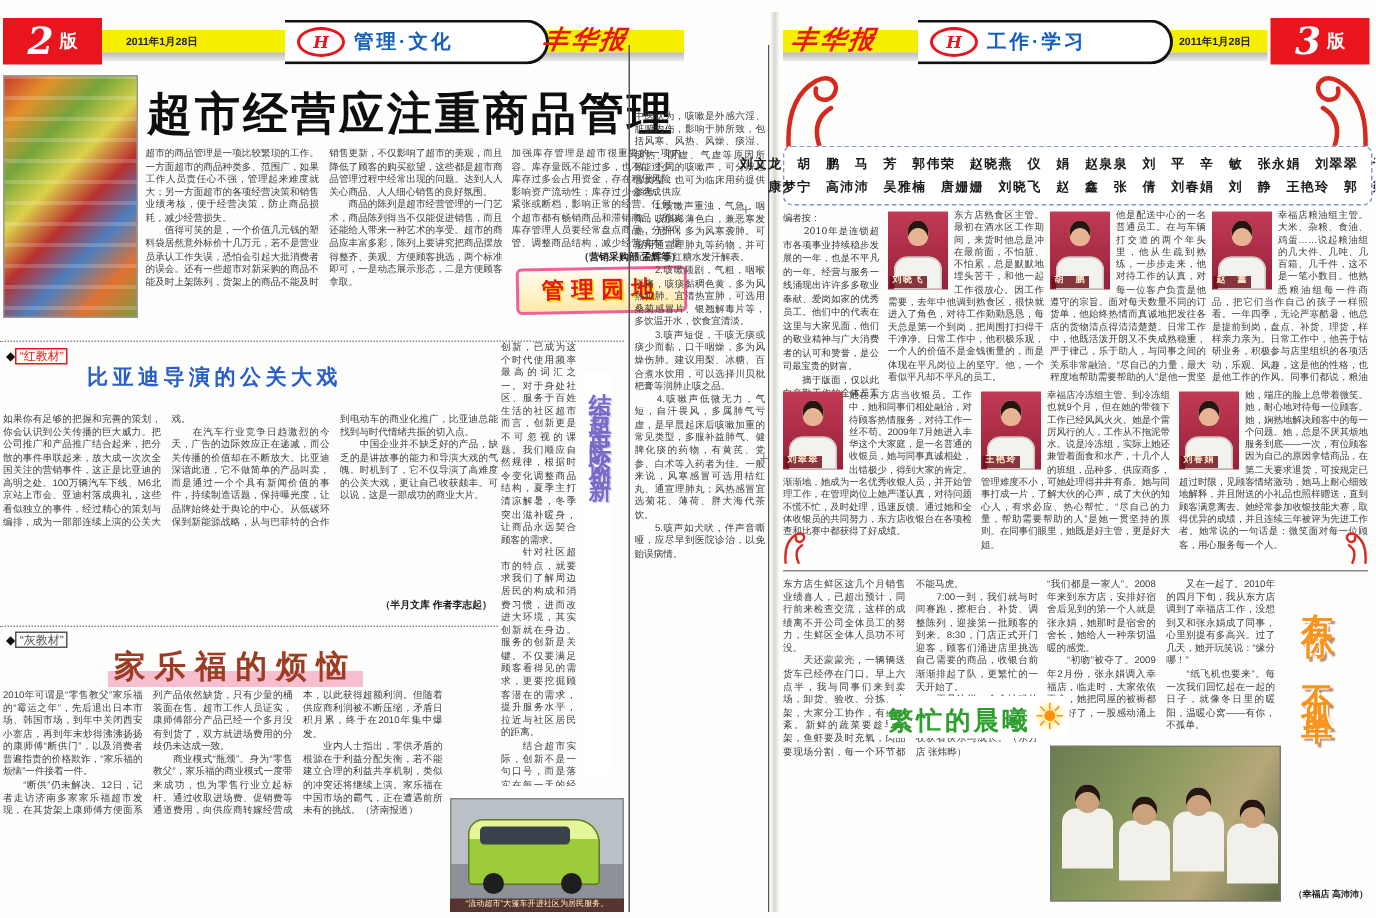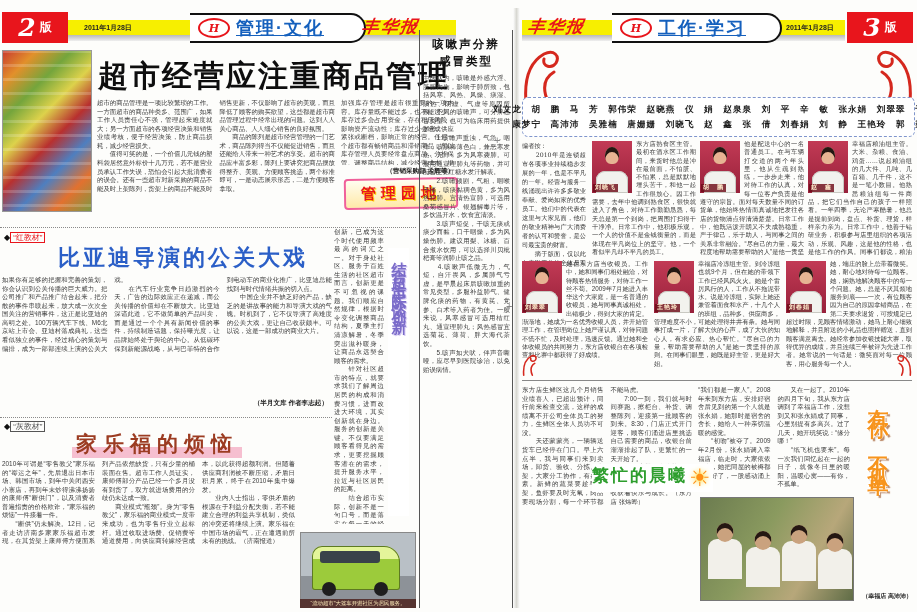--- a/index.html
+++ b/index.html
@@ -9,52 +9,52 @@
   
   .pagebox{background:#e8151c;color:#fff;display:flex;align-items:center;justify-content:center;
            font-family:"DejaVu Serif",serif;font-weight:bold;}
   .pagebox .num{font-size:25px;font-style:italic;line-height:1;}
   .pagebox .ban{font-size:12px;margin-left:4px;font-family:"Liberation Sans",sans-serif;}
   .ystrip{background:#f7ef00;}
   .gstrip{background:linear-gradient(180deg,#b9b9b9,#efefef);}
   .datetxt{font-size:7px;font-weight:bold;color:#222;}
   .tab{background:#fff;border:2px solid #111;border-left:none;border-radius:0 16px 16px 0;
        display:flex;align-items:center;gap:6px;padding-left:8px;}
-  .sectxt{color:#1560bd;font-weight:bold;font-size:18px;letter-spacing:2px;text-decoration:underline;}
+  .sectxt{color:#1560bd;font-weight:bold;font-size:13px;letter-spacing:2px;}
   .logo{width:28px;height:16px;border:2px solid #e8151c;border-radius:50%;display:flex;
         align-items:center;justify-content:center;color:#e8151c;font:bold italic 11px "DejaVu Serif",serif;}
   .mast{font:bold italic 17px "DejaVu Serif",serif;color:#e8151c;transform:skewX(-8deg);letter-spacing:2px;}
   
   .prose{font-size:6.4px;line-height:1.34;text-align:justify;color:#3b3b3b;overflow:hidden;
          white-space:pre-line;}
   .c2{column-count:2;column-gap:7px;}
   .c3{column-count:3;column-gap:7px;}
   .byl{font-weight:bold;font-size:6.6px;color:#1a1a1a;text-align:right;}
   .dot{border-top:1px dotted #8a8a8a;}
   .rule{background:#555;width:1px;}
   
   .h-main{font-size:30px;font-weight:bold;color:#0e0e0e;letter-spacing:2px;white-space:nowrap;}
-  .h-blue{font-size:22px;font-weight:bold;color:#2b5fc7;letter-spacing:3px;white-space:nowrap;}
+  .h-blue{font-size:14px;font-weight:bold;color:#2b5fc7;letter-spacing:3px;white-space:nowrap;}
   .h-brown{font-size:21px;font-weight:bold;color:#9c3c22;letter-spacing:6px;white-space:nowrap;
            background:linear-gradient(transparent 62%,#f6bfd0 62%);padding:0 4px;}
   .h-red3{font-size:26px;font-weight:bold;color:#d5281e;letter-spacing:1px;white-space:nowrap;text-align:center;}
   .tagbox{font-size:8px;font-weight:normal;}
   .tagbox .q{border:1px solid currentColor;padding:0 2px;}
   .badge{background:linear-gradient(180deg,#fffdf0,#ffe9a8);border:2px solid #f0609a;border-radius:4px;
          color:#e8151c;font-weight:bold;font-size:15px;letter-spacing:5px;display:flex;align-items:center;
          justify-content:center;text-shadow:1px 1px 0 #ffd700;transform:rotate(-1deg);}
   .colhead{font-size:11.5px;font-weight:bold;color:#111;text-align:center;letter-spacing:2px;line-height:1.5;}
   .vert{writing-mode:vertical-rl;text-orientation:upright;}
   .vtitle{color:#7a6bc9;font-weight:bold;font-size:15px;letter-spacing:7px;
           text-shadow:1px 1px 0 #d8cdf5;background:#fff;padding:2px 1px;}
   .slogan{color:#f7941d;font-weight:bold;font-size:21px;letter-spacing:9px;
           font-family:"DejaVu Serif",serif;
           text-shadow:-1px -1px 0 #fff,1px -1px 0 #fff,-1px 1px 0 #fff,2px 2px 1px #b86;}
   .dawn{font-size:17px;font-weight:bold;color:#2e9e2e;letter-spacing:2px;background:#fff;
-        display:flex;align-items:flex-start;gap:2px;}
+        display:flex;align-items:flex-end;gap:2px;}
   .sun{font-size:24px;color:#ff9016;text-shadow:0 0 4px #ffd700;font-family:"DejaVu Sans",sans-serif;}
   
   .namesbox{border:1px dashed #7f95cc;border-radius:6px;background:#fff;
             display:flex;flex-direction:column;align-items:center;justify-content:center;gap:3px;}
   .nline{font-size:8.6px;font-weight:bold;color:#1a1a1a;letter-spacing:1px;white-space:nowrap;}
   .ednote{font-size:6.2px;line-height:1.45;color:#333;font-family:"DejaVu Serif",serif;
           text-align:justify;overflow:hidden;white-space:pre-line;}
   
   .cell{font-size:6.3px;line-height:1.32;text-align:justify;color:#3a3a3a;overflow:hidden;}
   .portrait{float:left;width:40px;height:52px;margin:1px 4px 1px 0;position:relative;
@@ -135,24 +135,20 @@
     <span class="vcap">“流动超市”大篷车开进社区为居民服务。</span>
   </div>
 
   <div class="abs prose" style="left:334px;top:228px;width:50px;height:296px;">创新，已成为这个时代使用频率最高的词汇之一。对于身处社区、服务于百姓生活的社区超市而言，创新更是不可忽视的课题。我们顺应自然规律，根据时令变化调整商品结构，夏季主打清凉解暑，冬季突出滋补暖身，让商品永远契合顾客的需求。
 　　针对社区超市的特点，就要求我们了解周边居民的构成和消费习惯，进而改进大环境，其实创新就在身边。服务的创新是关键。不仅要满足顾客看得见的需求，更要挖掘顾客潜在的需求，提升服务水平，拉近与社区居民的距离。
 　　结合超市实际，创新不是一句口号，而是落实在每一天的经营细节之中。（连锁超市 张新一）</div>
   <div class="abs vert vtitle" style="left:388px;top:248px;height:264px;">结合超市实际谈创新</div>
 
   <div class="abs rule" style="left:419px;top:30px;height:578px;"></div>
   <div class="abs rule" style="left:512px;top:30px;height:578px;"></div>
-  <div class="abs colhead" style="left:421px;top:36px;width:90px;">
-    <div>咳嗽声分辨</div>
-    <div>感冒类型</div>
-  </div>
   <div class="abs prose" style="left:423px;top:74px;width:87px;height:530px;">中医认为，咳嗽是外感六淫、脏腑内伤，影响于肺所致，包括风寒、风热、风燥、痰湿、痰热、阴虚、气虚等原因所致。不同的咳嗽声，可分辨感冒类型，也可为临床用药提供参考。
 　　1.咳嗽声重浊，气急，咽痒，咳痰稀薄色白，兼恶寒发热、无汗，多为风寒袭肺。可服用通宣理肺丸等药物，并可配合生姜红糖水发汗解表。
 　　2.咳嗽频剧，气粗，咽喉干痛，咳痰黏稠色黄，多为风热犯肺。宜清热宣肺，可选用桑菊感冒片、银翘解毒片等，多饮温开水，饮食宜清淡。
 　　3.咳声短促，干咳无痰或痰少而黏，口干咽燥，多为风燥伤肺。建议用梨、冰糖、百合煮水饮用，可以选择川贝枇杷膏等润肺止咳之品。
 　　4.咳嗽声低微无力，气短，自汗畏风，多属肺气亏虚，是早晨起床后咳嗽加重的常见类型，多服补益肺气、健脾化痰的药物，有黄芪、党参、白术等入药者为佳。一般来说，风寒感冒可选用桔红丸、通宣理肺丸；风热感冒宜选菊花、薄荷、胖大海代茶饮。
 　　5.咳声如犬吠，伴声音嘶哑，应尽早到医院诊治，以免贻误病情。</div>
 
   <div class="abs fold" style="left:513px;top:8px;width:7px;height:600px;"></div>
   <div class="abs cropmark" style="left:494px;top:134px;">+</div>
   <div class="abs cropmark" style="left:506px;top:300px;">+</div>

